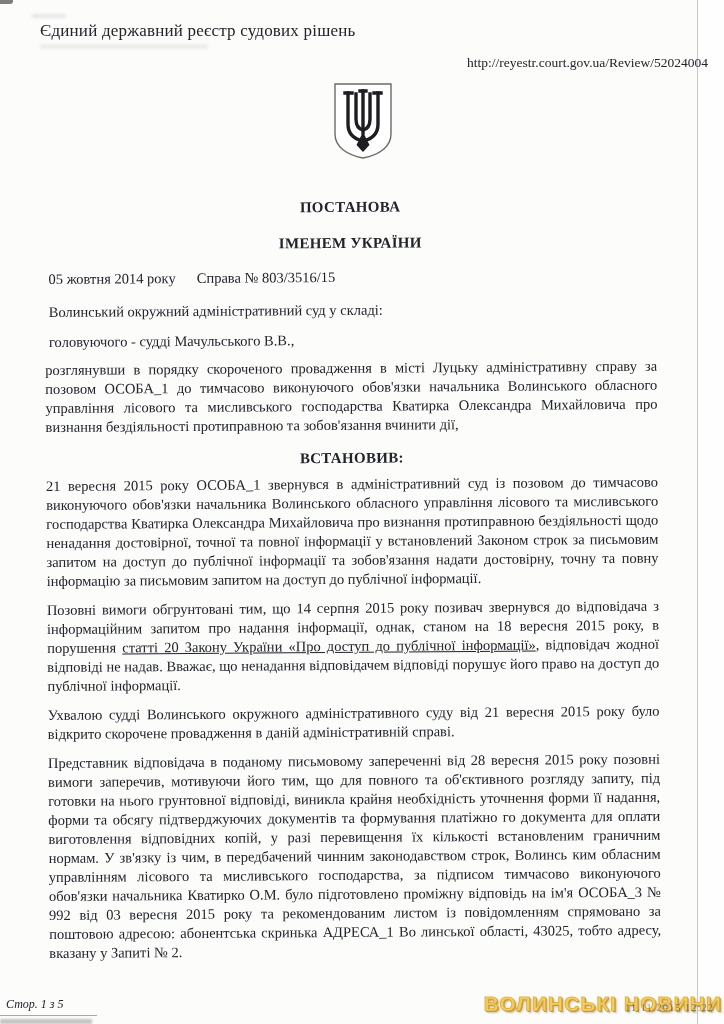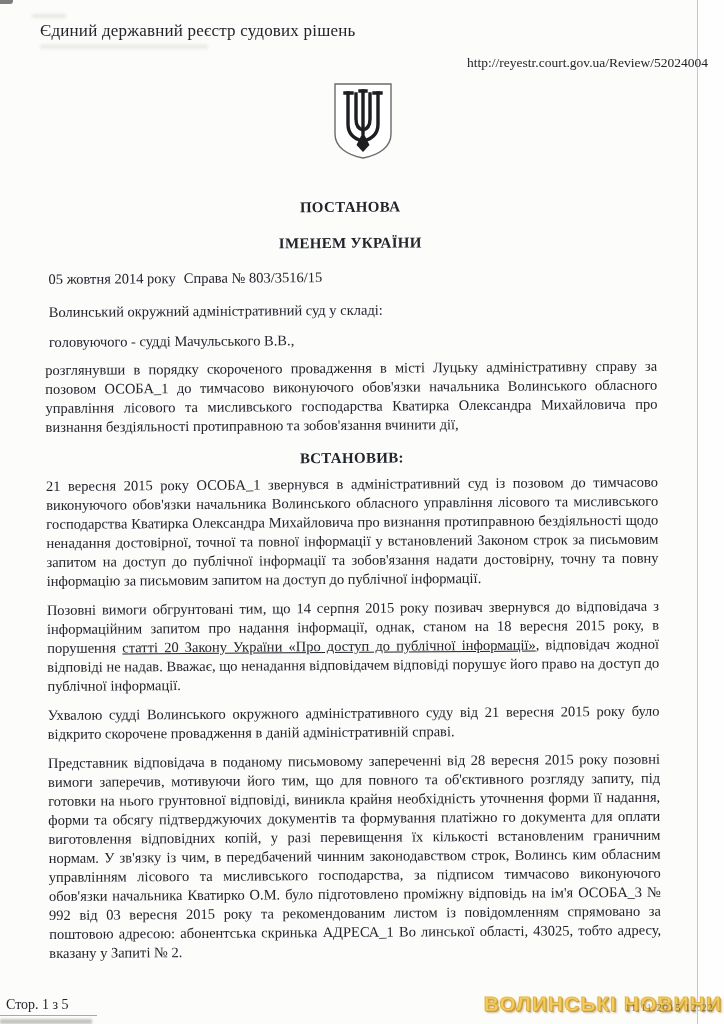--- a/index.html
+++ b/index.html
@@ -64,33 +64,33 @@
     transform: rotate(-0.4deg); transform-origin: left top;
     font-size: 14.5px; line-height: 19px;
   }
   .doc-title, .doc-subtitle, .section-heading {
     text-align: center; font-weight: bold; font-size: 15px;
     margin: 0; letter-spacing: .3px;
   }
   .doc-title { margin-bottom: 17px; }
   .doc-subtitle { margin-bottom: 15px; }
   .date-row { margin: 0 0 14px 4px; }
-  .case-number { margin-left: 8px; }
+  .case-number { margin-left: 21px; }
   .court-intro { margin: 0 0 11px 4px; }
   .judge-line { margin: 0 0 9px 4px; }
   .para {
     margin: 0 0 10px 0; text-align: justify;
   }
   .preamble { margin-bottom: 14px; }
   .section-heading { margin-bottom: 7px; }
   .statute-link { text-decoration: underline; }
 
   
   .page-indicator {
-    position: absolute; left: 6px; top: 997px; font-size: 14px;
+    position: absolute; left: 6px; top: 997px; font-size: 12px; font-style: italic;
   }
   .watermark {
     position: absolute; right: 2px; top: 992px;
     font-family: "Liberation Sans", sans-serif;
     font-weight: bold; font-size: 21px; letter-spacing: 1px;
     color: #f4cd60;
     -webkit-text-stroke: 0.7px #d6a63e;
     text-shadow: 1px 1px 0 #c8992f, 2px 2px 2px rgba(150,110,30,.45),
                  -1px -1px 0 #f9e8b4;
     white-space: nowrap;

